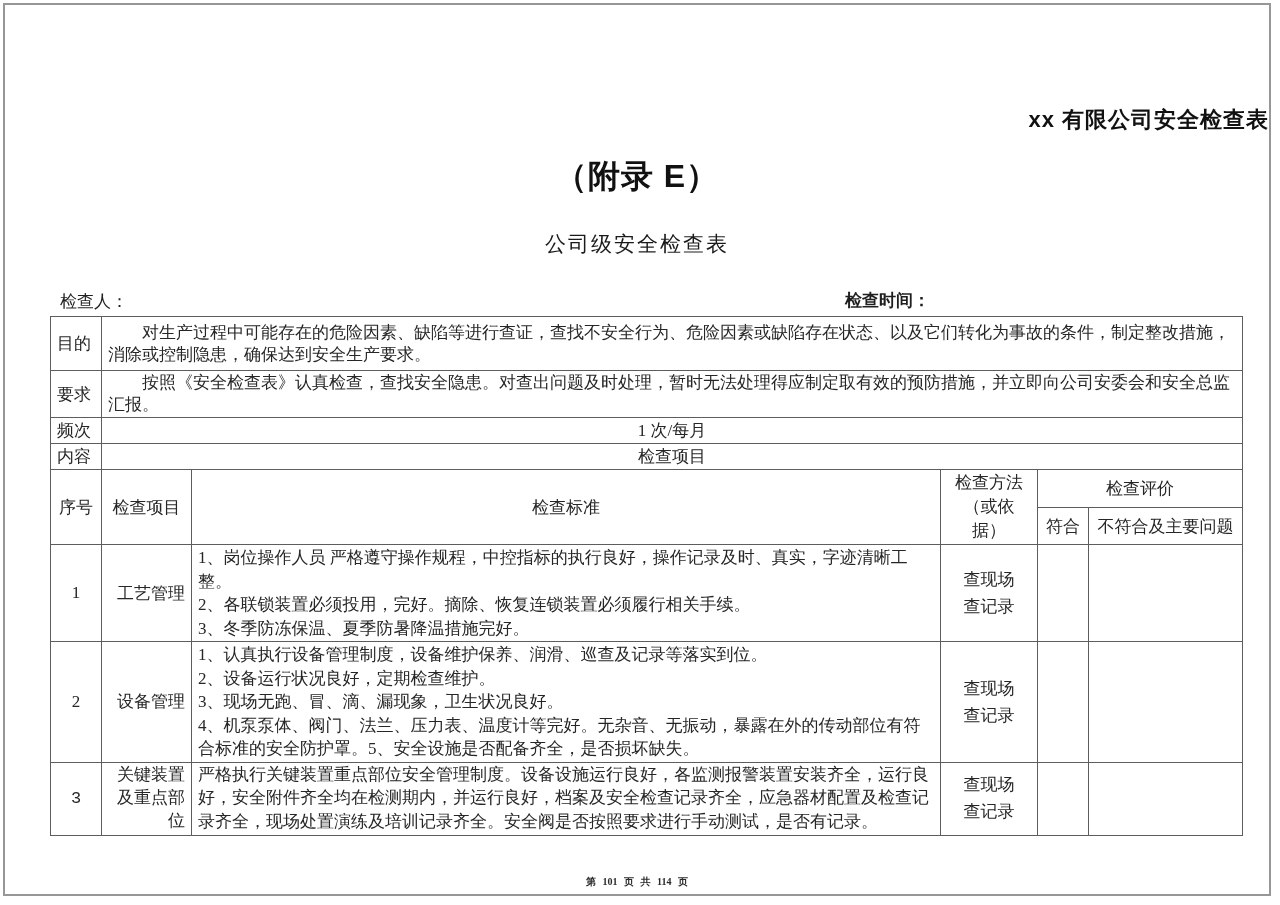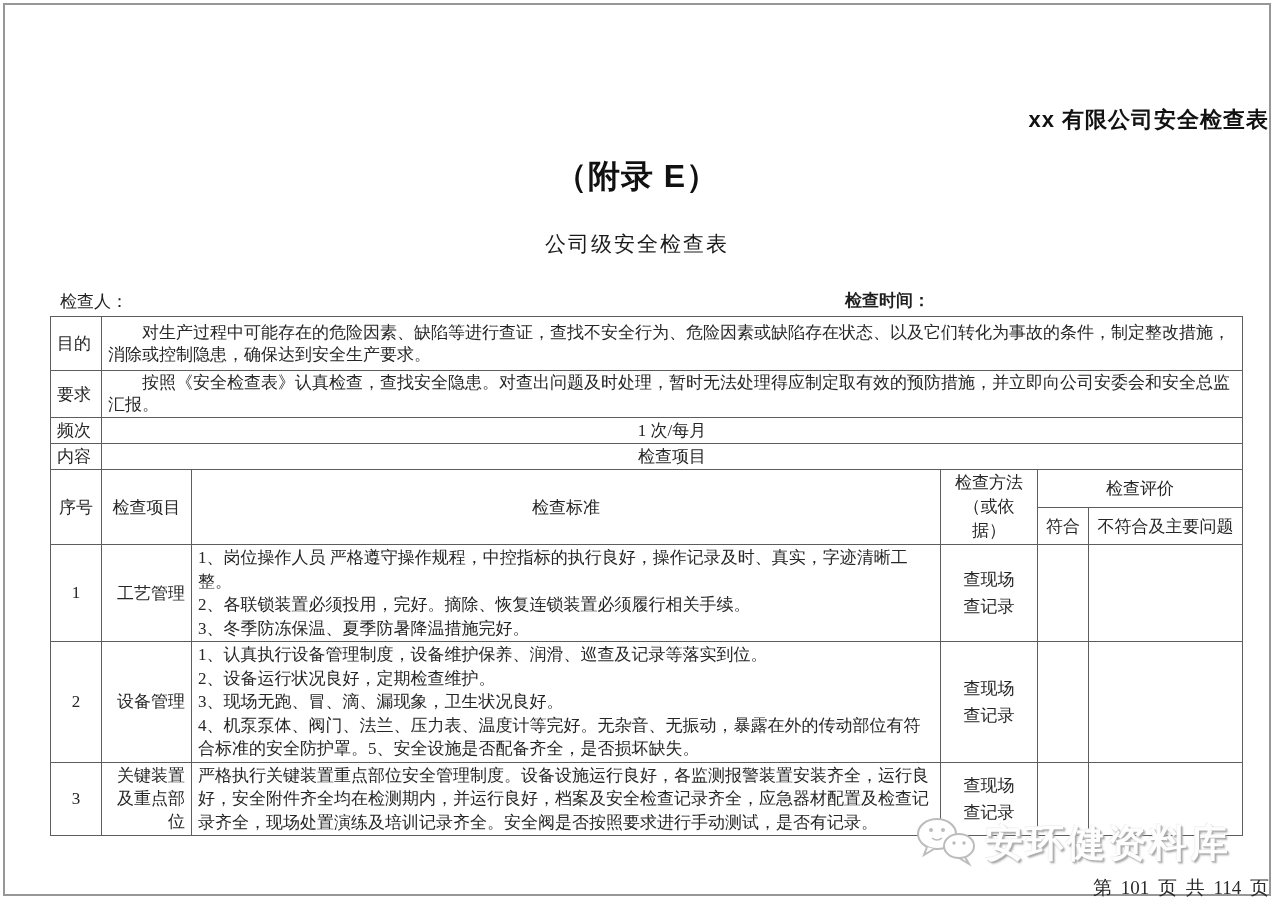--- a/index.html
+++ b/index.html
@@ -46,28 +46,29 @@
   td.indent{text-indent:2em;}
   td.center,th.center{text-align:center;}
   tr.r-purpose td{height:54px;}
   tr.r-require td{height:43px;}
   tr.r-freq td{height:24px;margin-top:8px;}
   tr.r-content td{height:24px;}
   tr.r-head1 th{height:28px;}
   tr.r-head2 th{height:27px;}
   tr.r-item1 td{height:75px;}
   tr.r-item2 td{height:113px;}
-  tr.r-item3 td{height:69px;}
+  tr.r-item3 td{height:69px;font-family:Liberation Mono, monospace;}
   td.std{line-height:23.5px;white-space:pre-line;padding:2px 7px;text-align:left;}
   td.method{text-align:center;white-space:pre-line;line-height:27px;}
   td.item-cell{text-align:right;line-height:23px;padding:1px 9px;}
   th.method-head{line-height:24px;white-space:pre-line;text-align:center;}
   .footer{
-    margin-top:39px;text-align:right;font-size:19px;color:#2a2a2a;
+    margin-top:39px;text-align:center;font-size:10px;color:#2a2a2a;
     word-spacing:4px;
+    font-weight:bold;
   }
   .watermark{
     position:absolute;right:38px;bottom:22px;
     display:flex;align-items:center;gap:6px;
   }
   .watermark .wm-text{
     font-family:"Liberation Sans","DejaVu Sans",sans-serif;
     font-size:38px;font-weight:bold;letter-spacing:3px;
     color:#fefefe;
     text-shadow:2px 2px 2px #ababab,-1px -1px 0px #f2f2f2,1px 1px 0 #c4c4c4;
@@ -164,35 +165,14 @@
       <td class="method">查现场
 查记录</td>
       <td class="center"></td>
       <td class="center"></td>
     </tr>
   </tbody>
     </table>
 
   <div class="footer">第 101 页 共 114 页</div>
 
-  <div class="watermark">
-    <span class="wm-icon">
-      <svg width="66" height="54" viewBox="0 0 66 54">
-        <g fill="#ffffff" stroke="#bcbcbc" stroke-width="2">
-          <ellipse cx="24" cy="20" rx="19" ry="15"></ellipse>
-          <path d="M14 33 L11 41 L21 35 Z" stroke="none" fill="#ffffff"></path>
-          <path d="M14 33 L11 41 L21 35" fill="none"></path>
-          <ellipse cx="46" cy="32" rx="15" ry="12"></ellipse>
-          <path d="M52 43 L56 50 L46 44" fill="none"></path>
-        </g>
-        <g fill="#bcbcbc" stroke="none">
-          <circle cx="18" cy="16" r="2"></circle>
-          <circle cx="30" cy="16" r="2"></circle>
-          <circle cx="41" cy="29" r="1.7"></circle>
-          <circle cx="51" cy="29" r="1.7"></circle>
-        </g>
-        <path d="M19 24 Q24 28 29 24" fill="none" stroke="#bcbcbc" stroke-width="1.6"></path>
-      </svg>
-    </span>
-    <span class="wm-text">安环健资料库</span>
-  </div>
 
 </div>
 
 </body></html>

